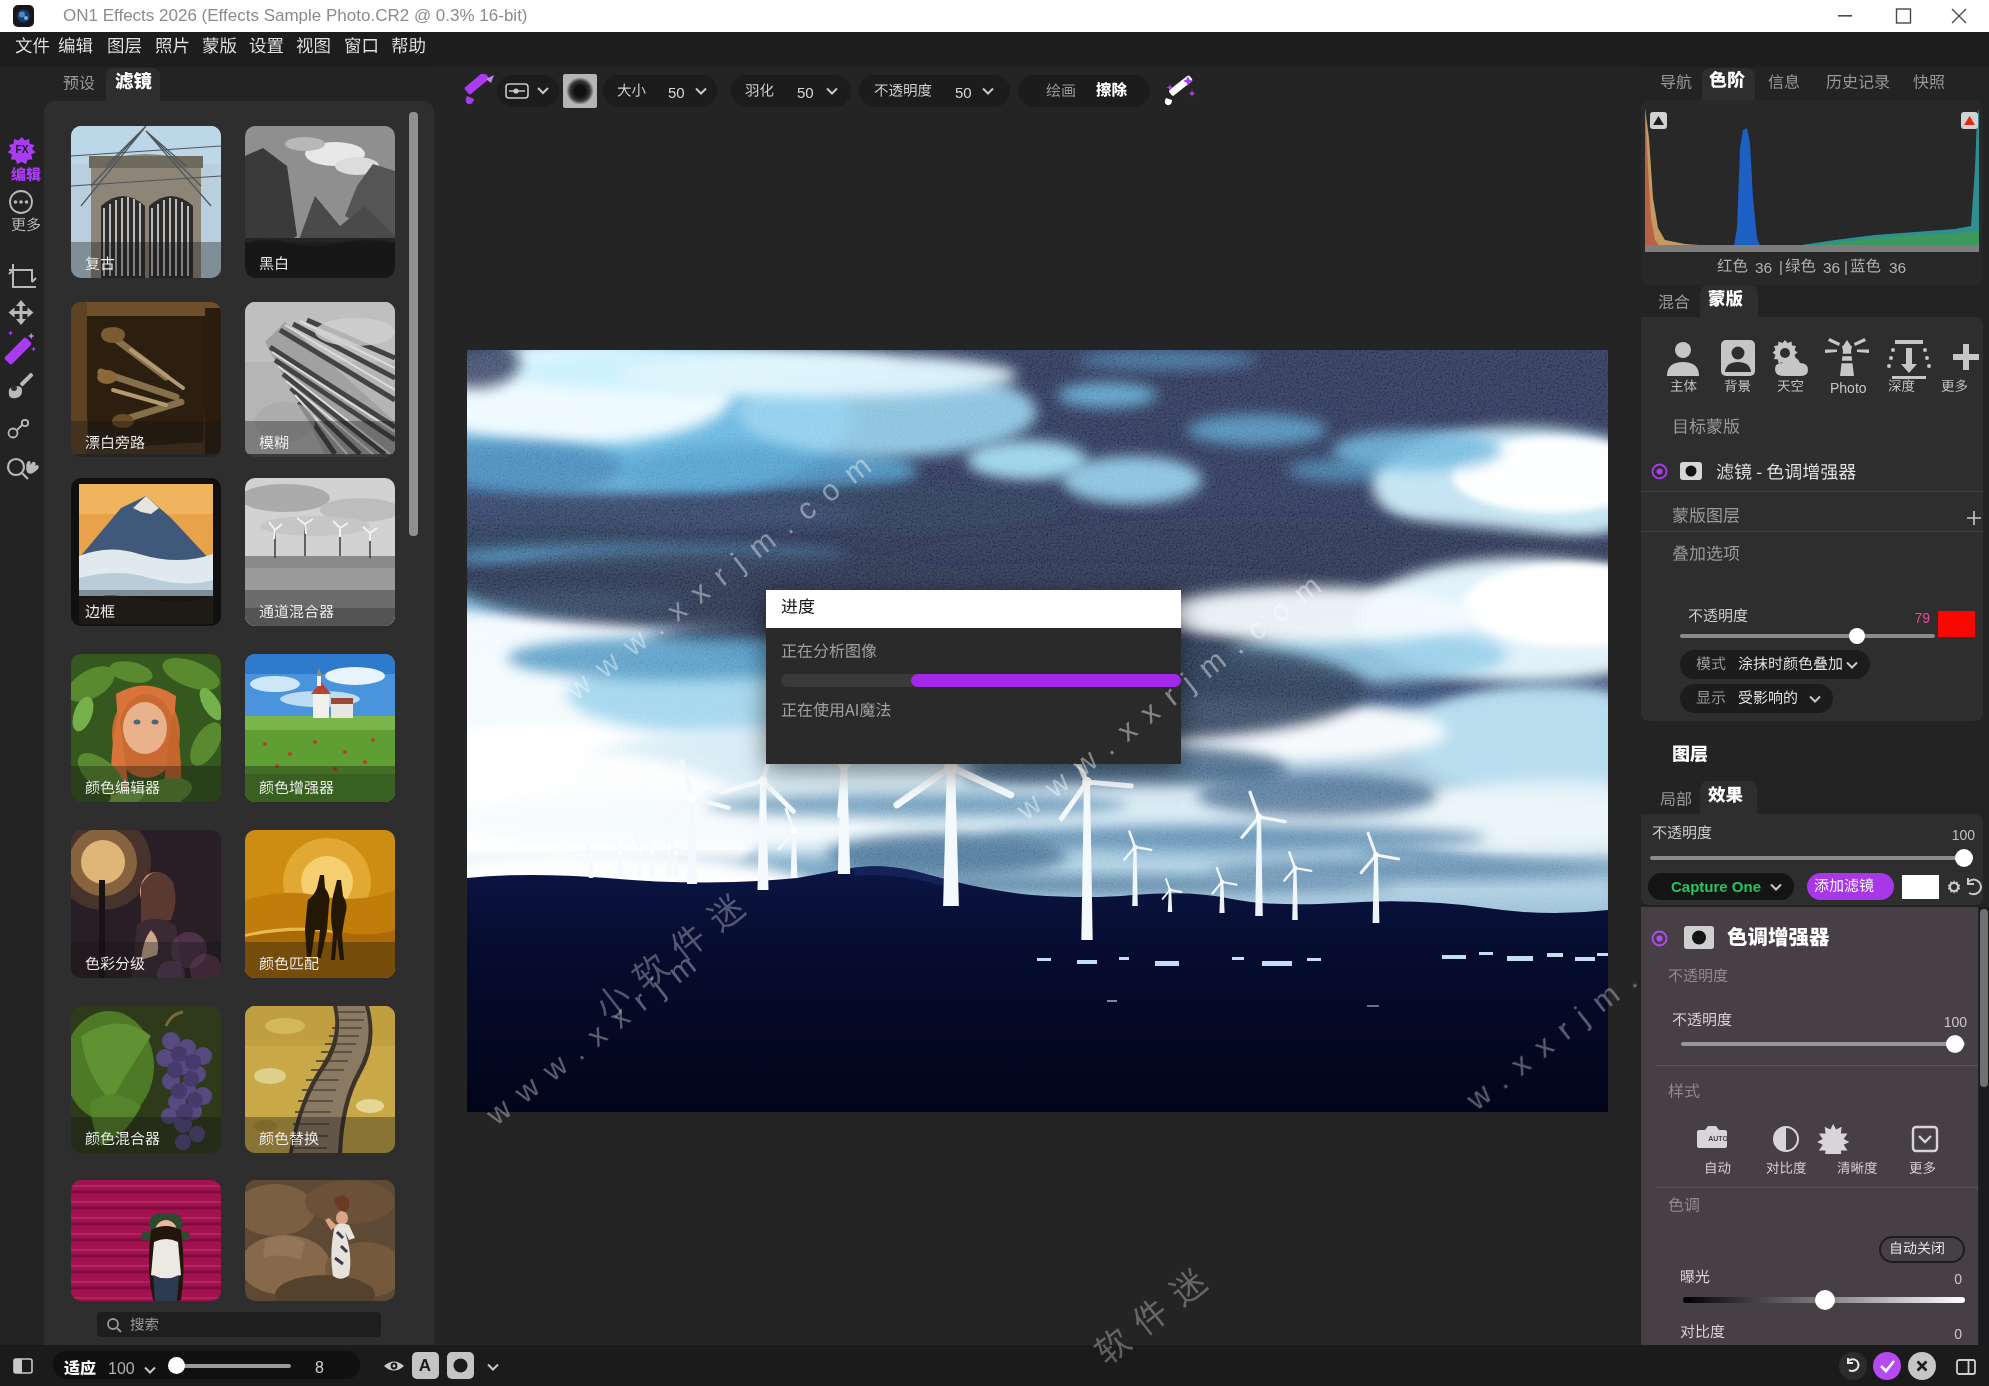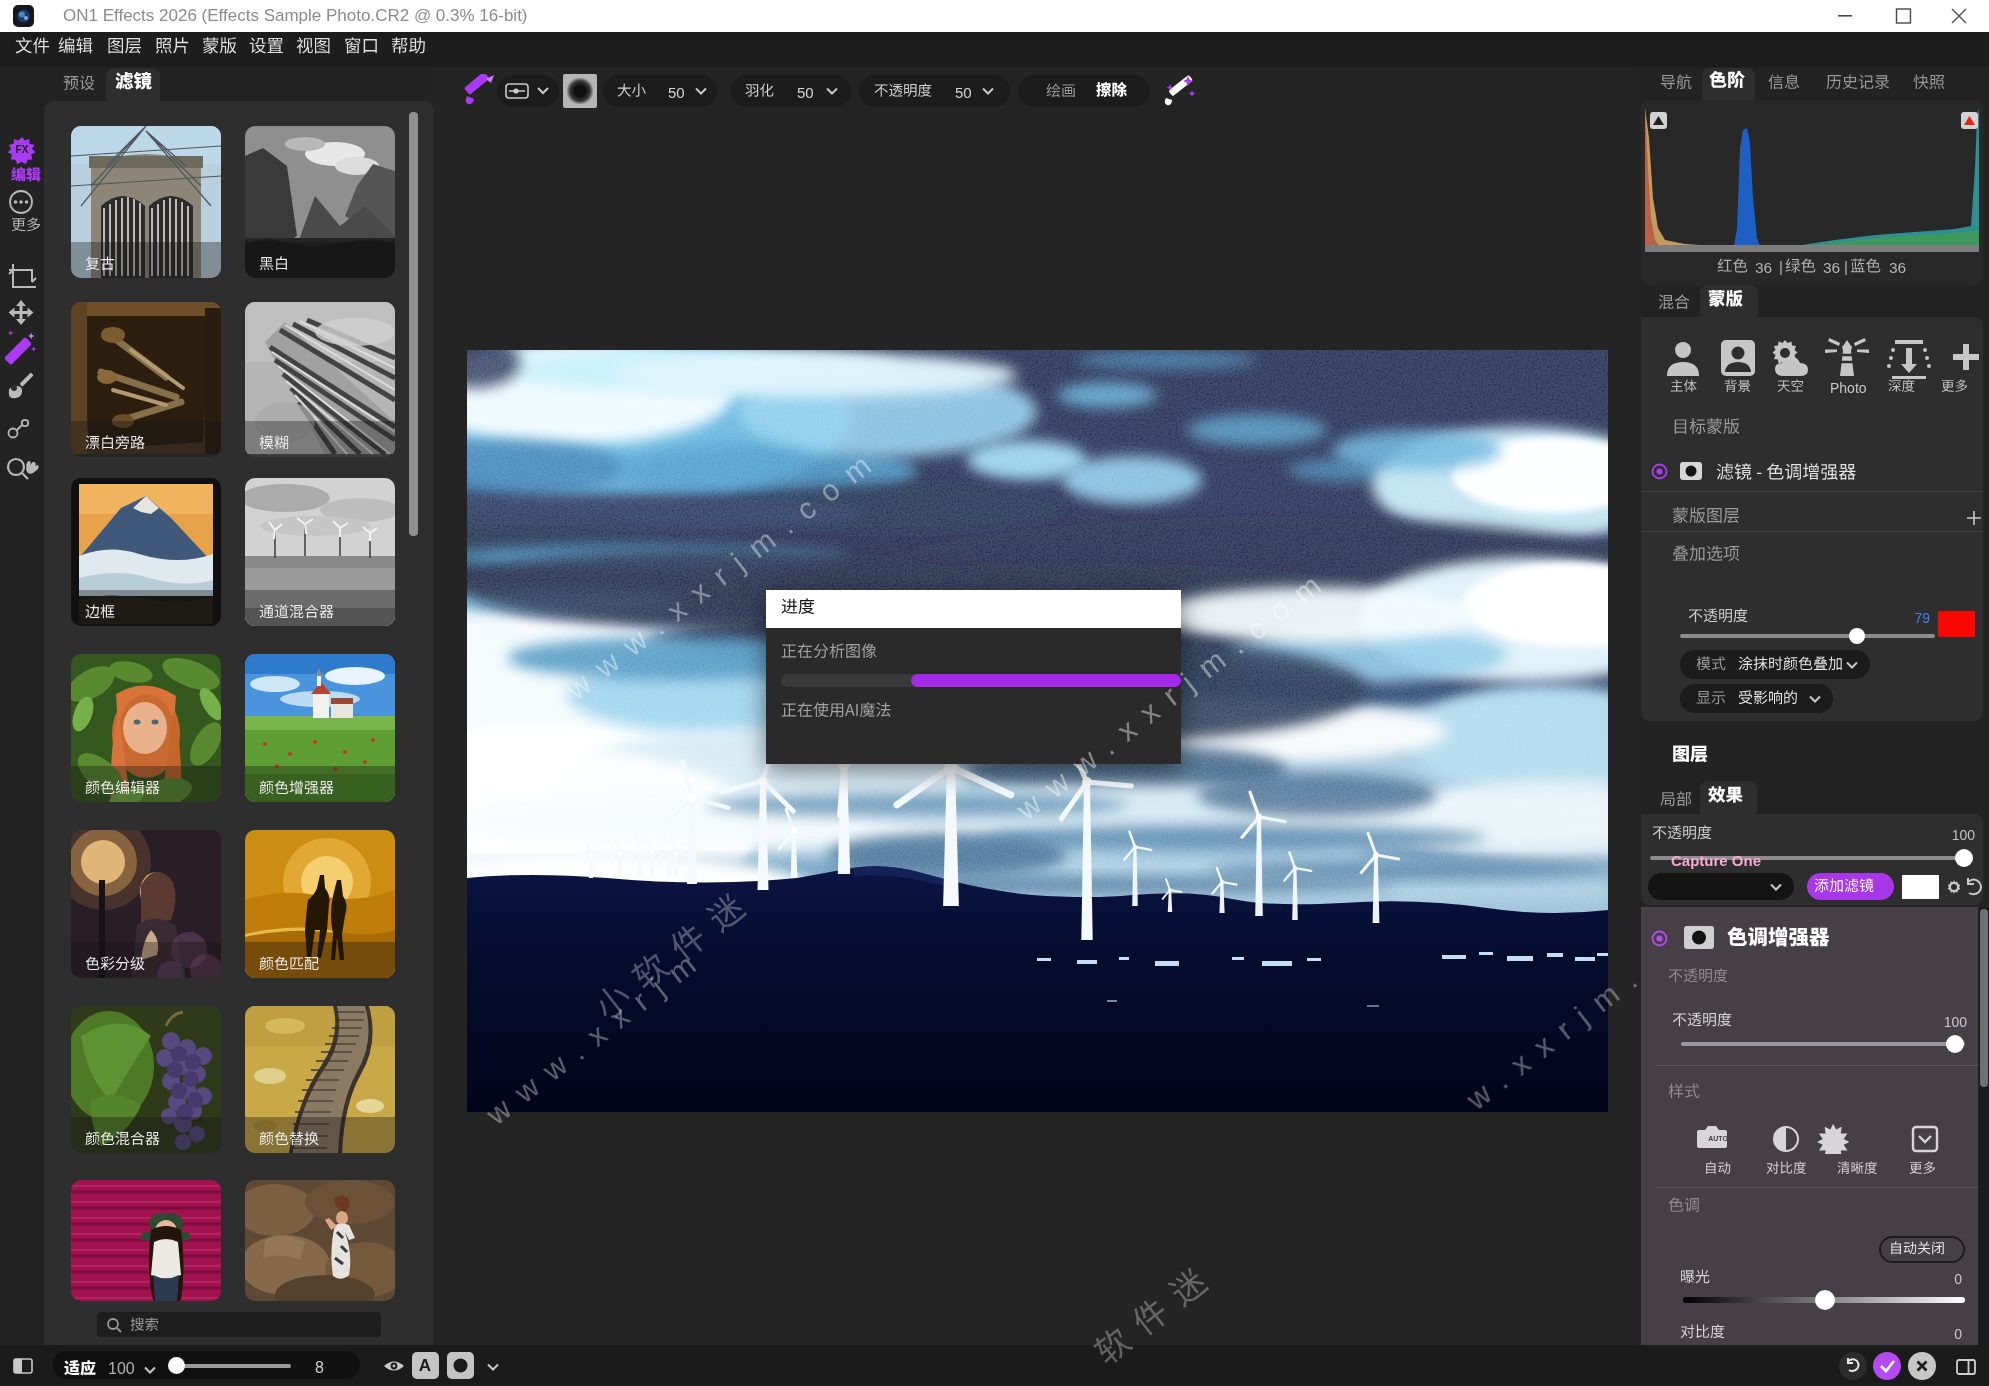--- a/index.html
+++ b/index.html
@@ -836,21 +836,21 @@
 <svg class="abs" style="left:1966px;top:510px" width="16" height="16">
     <path d="M8 1 v14 M1 8 h14" stroke="#c9c9c9" stroke-width="1.6"></path>
   </svg>
 <div class="abs" style="left:1641px;top:531px;width:342px;height:1px;background:#404040"></div>
 <svg class="ct" style="left:1672.0px;top:546.0px;" width="68" height="22">
     <path transform="translate(0,13.6)" d="M4.2 -12.2C5.4 -12.1 6.6 -11.8 7.7 -11.6C6.2 -11.3 4.5 -11.1 3 -10.9C3.1 -10.7 3.3 -10.4 3.4 -10.1C5.4 -10.3 7.5 -10.7 9.4 -11.2C10.7 -10.9 11.9 -10.5 12.8 -10.1L13.5 -10.8C12.8 -11.1 11.8 -11.4 10.7 -11.7C11.9 -12.2 12.8 -12.7 13.5 -13.5L12.9 -13.9L12.7 -13.9H3.6V-13H11.5C10.9 -12.6 10.2 -12.3 9.3 -12C7.9 -12.4 6.3 -12.7 4.8 -12.9ZM1.4 -6.4V-4.1H2.6V-5.5H14.4V-4.1H15.6V-6.4H14.8L15.6 -7.1C15 -7.4 14.3 -7.7 13.4 -8C14.3 -8.5 15 -9.1 15.5 -9.8L14.8 -10.2L14.6 -10.1H8.9V-9.3H13.8C13.4 -9 12.9 -8.7 12.4 -8.4C11.5 -8.7 10.6 -9 9.7 -9.2L9.1 -8.6C9.8 -8.4 10.5 -8.2 11.2 -7.9C10.3 -7.6 9.3 -7.4 8.4 -7.2C8.6 -7.1 8.9 -6.7 9 -6.5C10.1 -6.7 11.3 -7 12.4 -7.5C13.3 -7.1 14.1 -6.8 14.7 -6.4H1.7C2.9 -6.6 4 -7 5.1 -7.5C5.9 -7.1 6.6 -6.8 7.2 -6.4L8 -7.1C7.5 -7.4 6.8 -7.7 6.1 -8C6.9 -8.5 7.5 -9.1 8 -9.8L7.3 -10.2L7.2 -10.1H1.7V-9.3H6.4C6 -9 5.6 -8.7 5 -8.4C4.3 -8.7 3.5 -9 2.7 -9.2L2.1 -8.6C2.7 -8.4 3.3 -8.2 4 -7.9C3.1 -7.6 2.1 -7.3 1.1 -7.2C1.3 -7 1.5 -6.6 1.6 -6.4ZM5 -2.4H11.9V-1.5H5ZM5 -3.1V-3.9H11.9V-3.1ZM5 -0.8H11.9V0.1H5ZM3.8 -4.8V0.1H1V1H16.1V0.1H13.1V-4.8Z M26.7 -12.2V1.1H27.9V-0.2H31.2V1H32.5V-12.2ZM27.9 -1.4V-10.9H31.2V-1.4ZM20.3 -14.1 20.3 -11.1H17.9V-9.8H20.3C20.1 -5.5 19.6 -1.8 17.5 0.5C17.8 0.7 18.3 1.1 18.5 1.4C20.8 -1.1 21.4 -5.2 21.5 -9.8H24.1C24 -3.3 23.8 -0.9 23.4 -0.4C23.3 -0.2 23.1 -0.2 22.9 -0.2C22.6 -0.2 21.8 -0.2 21 -0.2C21.2 0.1 21.4 0.7 21.4 1C22.2 1.1 22.9 1.1 23.4 1C23.9 1 24.2 0.8 24.5 0.4C25.1 -0.4 25.2 -2.8 25.3 -10.4C25.3 -10.6 25.3 -11.1 25.3 -11.1H21.5L21.6 -14.1Z M35 -13C36 -12.2 37.2 -11 37.7 -10.1L38.7 -10.9C38.2 -11.8 37 -12.9 36 -13.7ZM41.6 -13.8C41.2 -12.3 40.5 -10.8 39.5 -9.8C39.8 -9.6 40.4 -9.3 40.6 -9.1C41 -9.6 41.4 -10.1 41.7 -10.8H44.3V-8.3H39.4V-7.2H42.5C42.2 -5 41.5 -3.3 39 -2.4C39.3 -2.2 39.6 -1.7 39.8 -1.4C42.6 -2.5 43.5 -4.5 43.8 -7.2H45.5V-3.2C45.5 -2 45.8 -1.6 47.1 -1.6C47.4 -1.6 48.5 -1.6 48.8 -1.6C49.8 -1.6 50.2 -2.1 50.3 -4.3C49.9 -4.4 49.4 -4.6 49.2 -4.8C49.1 -3 49.1 -2.8 48.6 -2.8C48.4 -2.8 47.5 -2.8 47.3 -2.8C46.9 -2.8 46.8 -2.8 46.8 -3.2V-7.2H50.2V-8.3H45.5V-10.8H49.5V-11.9H45.5V-14.2H44.3V-11.9H42.2C42.5 -12.4 42.7 -13 42.8 -13.5ZM38.3 -7.8H35V-6.6H37V-1.4C36.3 -1.1 35.5 -0.5 34.8 0.3L35.6 1.4C36.6 0.3 37.5 -0.6 38.1 -0.6C38.5 -0.6 39 -0.1 39.7 0.3C40.8 1 42.2 1.2 44.2 1.2C45.9 1.2 48.7 1.1 50.1 1C50.1 0.6 50.3 -0 50.4 -0.3C48.7 -0.2 46.2 -0.1 44.2 -0.1C42.4 -0.1 41 -0.2 39.9 -0.8C39.1 -1.3 38.7 -1.7 38.3 -1.7Z M61.5 -8.5V-4.9C61.5 -3.1 61 -1 56.4 0.3C56.7 0.6 57.1 1 57.2 1.3C62 -0.2 62.8 -2.7 62.8 -4.9V-8.5ZM62.7 -1.5C64 -0.7 65.7 0.5 66.5 1.3L67.3 0.4C66.5 -0.4 64.8 -1.5 63.5 -2.3ZM51.5 -3.1 51.8 -1.8C53.4 -2.3 55.5 -3 57.4 -3.7L57.3 -4.8L55.2 -4.2V-11.1H57.2V-12.3H51.8V-11.1H53.9V-3.8ZM58.1 -10.6V-2.6H59.3V-9.5H64.9V-2.6H66.1V-10.6H62.1C62.4 -11.1 62.7 -11.8 62.9 -12.4H67.3V-13.5H57.5V-12.4H61.4C61.3 -11.8 61 -11.2 60.8 -10.6Z" fill="#9a9a9a"></path>
   </svg>
 <svg class="ct" style="left:1688.0px;top:609.0px;" width="60" height="20">
     <path transform="translate(0,12.0)" d="M8.4 -7.2C10.2 -6 12.4 -4.2 13.5 -3L14.4 -3.9C13.3 -5.1 11 -6.8 9.2 -7.9ZM1 -11.5V-10.4H7.7C6.2 -7.8 3.6 -5.3 0.7 -3.8C0.9 -3.6 1.2 -3.1 1.4 -2.8C3.5 -3.9 5.4 -5.5 6.9 -7.2V1.2H8.1V-8.8C8.5 -9.3 8.8 -9.8 9.2 -10.4H14V-11.5Z M15.9 -11.5C16.8 -10.7 17.8 -9.7 18.2 -9L19.2 -9.7C18.7 -10.4 17.7 -11.4 16.8 -12.1ZM27.8 -12.4C26 -12 22.8 -11.7 20.1 -11.6C20.2 -11.4 20.3 -11 20.3 -10.8C21.4 -10.8 22.7 -10.9 23.9 -11V-9.8H19.7V-8.9H23.2C22.2 -7.9 20.7 -6.9 19.2 -6.5C19.5 -6.3 19.8 -5.9 19.9 -5.7C21.3 -6.2 22.8 -7.2 23.9 -8.4V-6.4H25V-8.5C26 -7.3 27.5 -6.3 28.8 -5.7C29 -6 29.3 -6.3 29.5 -6.5C28.1 -7 26.6 -7.9 25.6 -8.9H29.3V-9.8H25V-11.1C26.3 -11.2 27.6 -11.4 28.5 -11.6ZM20.9 -6V-5.2H22.6C22.4 -3.6 21.7 -2.4 19.6 -1.7C19.9 -1.5 20.1 -1.1 20.2 -0.9C22.6 -1.7 23.4 -3.1 23.7 -5.2H25.5C25.4 -4.7 25.2 -4.2 25.1 -3.8H27.7C27.5 -2.7 27.4 -2.2 27.2 -2C27.1 -1.9 27 -1.9 26.7 -1.9C26.4 -1.9 25.7 -1.9 25 -2C25.2 -1.7 25.3 -1.4 25.3 -1.1C26 -1.1 26.8 -1.1 27.1 -1.1C27.5 -1.1 27.8 -1.2 28 -1.4C28.4 -1.7 28.6 -2.5 28.7 -4.2C28.8 -4.4 28.8 -4.7 28.8 -4.7H26.3L26.7 -6ZM18.8 -6.8H15.8V-5.8H17.7V-1.2C17 -0.9 16.4 -0.4 15.7 0.2L16.4 1.2C17.3 0.3 18.1 -0.5 18.6 -0.5C19 -0.5 19.4 -0.1 20 0.3C21 0.9 22.3 1 24 1C25.5 1 28 0.9 29.2 0.9C29.2 0.5 29.4 -0 29.5 -0.3C28 -0.1 25.7 -0 24 -0C22.4 -0 21.2 -0.1 20.2 -0.7C19.5 -1.1 19.2 -1.5 18.8 -1.5Z M35.1 -6.8V-3.8H32.3V-6.8ZM35.1 -7.8H32.3V-10.7H35.1ZM31.2 -11.7V-1.3H32.3V-2.7H36.1V-11.7ZM42.8 -10.9V-8.3H38.6V-10.9ZM37.5 -12V-6.6C37.5 -4.3 37.3 -1.4 34.7 0.5C35 0.7 35.4 1.1 35.5 1.3C37.3 -0 38 -1.8 38.4 -3.6H42.8V-0.3C42.8 -0 42.7 0.1 42.4 0.1C42.2 0.1 41.2 0.1 40.3 0.1C40.4 0.4 40.6 0.9 40.7 1.2C42 1.2 42.8 1.1 43.3 1C43.8 0.8 43.9 0.4 43.9 -0.3V-12ZM42.8 -7.3V-4.6H38.5C38.6 -5.3 38.6 -6 38.6 -6.6V-7.3Z M50.8 -9.7V-8.4H48.4V-7.4H50.8V-4.9H56.6V-7.4H59.1V-8.4H56.6V-9.7H55.5V-8.4H51.9V-9.7ZM55.5 -7.4V-5.8H51.9V-7.4ZM56.4 -3C55.7 -2.3 54.8 -1.6 53.7 -1.2C52.6 -1.7 51.8 -2.3 51.1 -3ZM48.6 -4V-3H50.5L50 -2.8C50.6 -2 51.5 -1.3 52.5 -0.7C51 -0.3 49.5 0 47.9 0.1C48 0.4 48.3 0.8 48.3 1.1C50.2 0.9 52 0.5 53.6 -0.1C55.1 0.6 56.9 1 58.8 1.2C58.9 0.9 59.2 0.5 59.4 0.2C57.8 0.1 56.2 -0.2 54.9 -0.7C56.2 -1.4 57.3 -2.4 58 -3.6L57.3 -4L57.1 -4ZM52.1 -12.4C52.3 -12 52.5 -11.5 52.7 -11.1H46.9V-7C46.9 -4.8 46.8 -1.6 45.6 0.7C45.8 0.8 46.3 1 46.6 1.2C47.8 -1.2 48 -4.6 48 -7V-10H59.2V-11.1H54C53.8 -11.6 53.5 -12.2 53.2 -12.7Z" fill="#d0d0d0"></path>
   </svg>
-<div class="lat" style="left:1930px;top:610px;font-size:14px;color:#3b82f6;font-weight:normal;white-space:nowrap;transform:translateX(-100%);">79</div>
+<div class="lat" style="left:1930px;top:610px;font-size:14px;color:#ec4899;font-weight:normal;white-space:nowrap;transform:translateX(-100%);">79</div>
 <div class="abs" style="left:1938px;top:611px;width:37px;height:26px;background:#fb0702"></div>
 <div class="abs" style="left:1680px;top:634px;width:255px;height:4px;background:#8c8c8c;border-radius:2px"></div>
 <div class="abs" style="left:1849px;top:628px;width:16px;height:16px;background:#ffffff;border-radius:50%"></div>
 <div class="abs" style="left:1680px;top:650px;width:190px;height:29px;background:#1c1c1c;border-radius:14.5px"></div>
 <svg class="ct" style="left:1696.0px;top:657.0px;" width="30" height="20">
     <path transform="translate(0,12.0)" d="M7.1 -6.3H12.3V-5.2H7.1ZM7.1 -8.1H12.3V-7.1H7.1ZM11 -12.6V-11.4H8.7V-12.6H7.6V-11.4H5.4V-10.4H7.6V-9.3H8.7V-10.4H11V-9.3H12.1V-10.4H14.2V-11.4H12.1V-12.6ZM6 -9V-4.3H9.1C9 -3.9 9 -3.5 8.9 -3.1H5.1V-2.1H8.5C8 -1 6.9 -0.2 4.7 0.3C4.9 0.5 5.2 0.9 5.3 1.2C7.9 0.6 9.1 -0.5 9.7 -2.1C10.5 -0.4 11.8 0.7 13.8 1.2C13.9 0.9 14.2 0.5 14.5 0.3C12.8 -0.1 11.5 -0.9 10.8 -2.1H14.1V-3.1H10C10.1 -3.5 10.1 -3.9 10.2 -4.3H13.4V-9ZM2.6 -12.6V-9.7H0.8V-8.7H2.6V-8.6C2.2 -6.6 1.3 -4.2 0.5 -3C0.7 -2.7 0.9 -2.2 1.1 -1.9C1.6 -2.7 2.2 -4.1 2.6 -5.6V1.2H3.7V-6.5C4.1 -5.7 4.6 -4.8 4.8 -4.3L5.5 -5.1C5.2 -5.6 4.1 -7.4 3.7 -8V-8.7H5.2V-9.7H3.7V-12.6Z M25.6 -11.9C26.4 -11.3 27.3 -10.5 27.8 -10L28.6 -10.7C28.1 -11.2 27.2 -12 26.4 -12.5ZM23.5 -12.5C23.5 -11.6 23.5 -10.7 23.5 -9.8H15.8V-8.7H23.6C24 -3.1 25.3 1.2 27.7 1.2C28.9 1.2 29.3 0.5 29.5 -2.2C29.2 -2.3 28.8 -2.5 28.5 -2.8C28.4 -0.8 28.2 0.1 27.8 0.1C26.3 0.1 25.2 -3.6 24.8 -8.7H29.2V-9.8H24.7C24.7 -10.7 24.7 -11.6 24.7 -12.5ZM15.9 -0.4 16.2 0.8C18.2 0.3 20.9 -0.3 23.5 -0.9L23.4 -1.9L20.2 -1.2V-5.4H23V-6.5H16.4V-5.4H19.1V-1Z" fill="#9a9a9a"></path>
   </svg>
 <svg class="ct" style="left:1738.0px;top:657.0px;" width="105" height="20">
     <path transform="translate(0,12.0)" d="M6.3 -3.3C5.7 -2.3 5 -1.1 4.2 -0.3C4.5 -0.2 4.9 0.1 5.1 0.3C5.8 -0.6 6.7 -1.9 7.3 -3ZM11.2 -2.9C12 -2 12.9 -0.6 13.3 0.2L14.3 -0.3C13.8 -1.1 12.9 -2.4 12.1 -3.4ZM1.4 -11.6C2.3 -11.1 3.6 -10.4 4.1 -9.9L4.9 -10.7C4.3 -11.2 3.1 -11.9 2.1 -12.3ZM0.5 -7.5C1.5 -7.1 2.7 -6.4 3.3 -5.9L4 -6.8C3.4 -7.3 2.2 -7.9 1.2 -8.3ZM1 0.1 1.9 0.9C2.8 -0.4 3.8 -2.2 4.5 -3.8L3.7 -4.5C2.9 -2.9 1.7 -1 1 0.1ZM4.7 -5.2V-4.1H8.8V-0.1C8.8 0.1 8.7 0.2 8.5 0.2C8.3 0.2 7.5 0.2 6.7 0.1C6.9 0.4 7 0.9 7.1 1.2C8.2 1.2 8.9 1.2 9.3 1C9.8 0.8 9.9 0.5 9.9 -0.1V-4.1H14.1V-5.2H9.9V-7H12.4V-8H6.1V-7H8.8V-5.2ZM9.2 -12.7C8 -10.8 5.9 -9.1 3.8 -8.1C4.1 -7.9 4.4 -7.6 4.5 -7.3C6.3 -8.2 7.9 -9.5 9.2 -11C10.7 -9.3 12.2 -8.3 13.8 -7.5C13.9 -7.8 14.2 -8.1 14.5 -8.4C12.9 -9.2 11.3 -10.1 9.8 -11.8L10.1 -12.3Z M24.4 -12.5V-10.1H20.8V-9.1H24.4V-6.5H21V-5.4H23.8C22.9 -3.6 21.3 -1.8 19.8 -0.9C20 -0.7 20.4 -0.2 20.6 0C22 -0.9 23.4 -2.6 24.4 -4.4V1.2H25.5V-4.5C26.4 -2.7 27.6 -1.1 28.8 -0.1C29 -0.4 29.4 -0.8 29.6 -0.9C28.3 -1.9 27 -3.6 26.1 -5.4H29V-6.5H25.5V-9.1H29.3V-10.1H25.5V-12.5ZM17.7 -12.6V-9.6H15.7V-8.5H17.7V-5.3C16.9 -5 16.1 -4.8 15.4 -4.6L15.8 -3.6L17.7 -4.2V-0.1C17.7 0.1 17.7 0.1 17.5 0.1C17.3 0.2 16.7 0.2 16 0.1C16.2 0.4 16.3 0.9 16.4 1.2C17.3 1.2 17.9 1.2 18.3 1C18.7 0.8 18.8 0.5 18.8 -0.1V-4.5L20.7 -5.1L20.6 -6.1L18.8 -5.6V-8.5H20.6V-9.6H18.8V-12.6Z M37.1 -6.8C37.9 -5.6 38.9 -4 39.4 -3.1L40.4 -3.7C39.9 -4.6 38.9 -6.1 38 -7.3ZM34.9 -6V-2.6H32.3V-6ZM34.9 -7H32.3V-10.3H34.9ZM31.2 -11.3V-0.4H32.3V-1.6H35.9V-11.3ZM41.5 -12.5V-9.6H36.6V-8.5H41.5V-0.5C41.5 -0.2 41.3 -0.1 41 -0.1C40.7 -0.1 39.6 -0.1 38.4 -0.1C38.6 0.2 38.8 0.7 38.9 1.1C40.4 1.1 41.3 1 41.9 0.8C42.4 0.7 42.6 0.3 42.6 -0.5V-8.5H44.4V-9.6H42.6V-12.5Z M55.5 -7.6C55.4 -2.2 55.3 -0.5 51.5 0.4C51.7 0.6 51.9 1 52 1.2C56 0.1 56.3 -1.9 56.4 -7.6ZM51 -6.9C50.2 -6.1 48.6 -5.5 47.4 -5.1C47.6 -4.9 47.9 -4.6 48.1 -4.3C49.4 -4.8 51 -5.6 51.9 -6.5ZM51.5 -2.8C50.6 -1.6 48.8 -0.5 47 0C47.2 0.2 47.5 0.6 47.7 0.8C49.6 0.2 51.4 -0.9 52.5 -2.3ZM56.1 -1.2C57.1 -0.5 58.2 0.5 58.8 1.2L59.4 0.5C58.9 -0.2 57.7 -1.1 56.7 -1.8ZM53 -9.1V-2.1H53.9V-8.3H57.8V-2.1H58.7V-9.1H55.9C56.1 -9.6 56.3 -10.2 56.5 -10.8H59.2V-11.7H52.7V-10.8H55.5C55.4 -10.2 55.2 -9.6 55 -9.1ZM48.4 -12.4C48.6 -12 48.8 -11.5 48.9 -11.1H46V-10.2H52.4V-11.1H50C49.9 -11.5 49.6 -12.2 49.4 -12.6ZM51.2 -4.9C50.3 -3.9 48.7 -3.1 47.2 -2.6C47.3 -3.4 47.3 -4.2 47.3 -4.8V-7.1H52.4V-8H50.9C51.2 -8.5 51.5 -9.2 51.8 -9.8L50.9 -10C50.6 -9.4 50.2 -8.6 49.9 -8H47.9L48.7 -8.3C48.6 -8.8 48.3 -9.5 47.9 -10.1L47 -9.8C47.4 -9.2 47.7 -8.5 47.8 -8H46.3V-4.8C46.3 -3.2 46.3 -1 45.5 0.7C45.7 0.8 46.2 1 46.4 1.2C46.9 0.1 47.1 -1.2 47.2 -2.5C47.5 -2.3 47.7 -2 47.9 -1.8C49.4 -2.4 51.1 -3.4 52.1 -4.5Z M67.1 -7.4V-4.8H63.6V-7.4ZM68.2 -7.4H71.8V-4.8H68.2ZM69 -10.3C68.5 -9.6 68 -9 67.4 -8.4H63.4C64 -9 64.6 -9.6 65.1 -10.3ZM65.3 -12.6C64.3 -10.6 62.4 -8.8 60.6 -7.7C60.8 -7.4 61.1 -6.9 61.2 -6.6C61.7 -6.9 62.1 -7.3 62.5 -7.6V-1.2C62.5 0.5 63.3 0.9 65.7 0.9C66.2 0.9 70.9 0.9 71.5 0.9C73.7 0.9 74.2 0.3 74.4 -2.1C74.1 -2.1 73.7 -2.3 73.3 -2.5C73.2 -0.5 72.9 -0.1 71.5 -0.1C70.4 -0.1 66.4 -0.1 65.6 -0.1C63.9 -0.1 63.6 -0.3 63.6 -1.2V-3.7H71.8V-3H72.9V-8.4H68.8C69.5 -9.2 70.2 -10 70.7 -10.8L69.9 -11.4L69.7 -11.3H65.7C66 -11.6 66.2 -11.9 66.3 -12.3Z M78.7 -10.8C79.8 -10.6 80.8 -10.5 81.8 -10.2C80.5 -9.9 79 -9.8 77.6 -9.6C77.8 -9.5 77.9 -9.2 78 -8.9C79.8 -9.1 81.6 -9.4 83.3 -9.9C84.5 -9.6 85.5 -9.3 86.3 -8.9L87 -9.5C86.3 -9.8 85.4 -10.1 84.5 -10.3C85.5 -10.7 86.3 -11.2 86.9 -11.9L86.4 -12.3L86.2 -12.2H78.2V-11.5H85.2C84.6 -11.1 84 -10.9 83.2 -10.6C82 -10.9 80.6 -11.2 79.2 -11.4ZM76.3 -5.7V-3.6H77.3V-4.9H87.7V-3.6H88.8V-5.7H88L88.7 -6.2C88.2 -6.5 87.6 -6.8 86.9 -7.1C87.6 -7.5 88.2 -8 88.7 -8.6L88.1 -9L87.9 -8.9H82.8V-8.2H87.2C86.8 -7.9 86.4 -7.6 85.9 -7.4C85.1 -7.7 84.3 -7.9 83.5 -8.1L83 -7.6C83.6 -7.4 84.3 -7.2 84.9 -7C84.1 -6.7 83.2 -6.5 82.4 -6.4C82.6 -6.2 82.8 -5.9 82.9 -5.7C83.9 -5.9 85 -6.2 85.9 -6.6C86.7 -6.3 87.5 -6 88 -5.7H76.5C77.5 -5.9 78.6 -6.2 79.5 -6.6C80.2 -6.3 80.8 -6 81.3 -5.7L82 -6.2C81.6 -6.5 81 -6.8 80.4 -7.1C81.1 -7.5 81.7 -8 82.1 -8.7L81.5 -9L81.3 -8.9H76.5V-8.2H80.6C80.3 -7.9 79.9 -7.6 79.5 -7.4C78.8 -7.7 78.1 -7.9 77.4 -8.1L76.8 -7.6C77.4 -7.4 78 -7.2 78.5 -7C77.7 -6.7 76.8 -6.5 75.9 -6.3C76.1 -6.2 76.3 -5.8 76.4 -5.7ZM79.4 -2.1H85.5V-1.4H79.4ZM79.4 -2.8V-3.5H85.5V-2.8ZM79.4 -0.7H85.5V0H79.4ZM78.4 -4.2V0H75.9V0.9H89.2V0H86.6V-4.2Z M98.6 -10.7V1H99.7V-0.1H102.6V0.9H103.7V-10.7ZM99.7 -1.2V-9.6H102.6V-1.2ZM92.9 -12.4 92.9 -9.8H90.8V-8.7H92.9C92.8 -4.9 92.3 -1.5 90.4 0.4C90.7 0.6 91.1 1 91.3 1.2C93.3 -1 93.8 -4.6 94 -8.7H96.3C96.1 -2.9 96 -0.8 95.7 -0.4C95.5 -0.2 95.4 -0.1 95.2 -0.1C94.9 -0.1 94.3 -0.1 93.6 -0.2C93.8 0.1 93.9 0.6 93.9 0.9C94.6 1 95.2 1 95.7 0.9C96.1 0.9 96.4 0.7 96.7 0.3C97.1 -0.3 97.2 -2.5 97.3 -9.2C97.3 -9.3 97.3 -9.8 97.3 -9.8H94L94 -12.4Z" fill="#e8e8e8"></path>
   </svg>
@@ -878,21 +878,21 @@
     <path transform="translate(0,14.0)" d="M3.3 -14.3C3.6 -13.8 3.9 -13.2 4 -12.6H0.7V-10.4H2.4C1.8 -9 1 -7.5 0.2 -6.5C0.6 -6.2 1.5 -5.4 1.9 -4.9L2.3 -5.6C2.8 -5.1 3.3 -4.6 3.7 -4C2.9 -2.5 1.8 -1.3 0.3 -0.5C0.8 -0.1 1.7 0.9 2 1.4C3.3 0.5 4.4 -0.7 5.3 -2.1C5.9 -1.3 6.4 -0.6 6.7 -0L8.7 -1.6C8.2 -2.4 7.4 -3.4 6.5 -4.5C6.8 -5.1 7.1 -5.9 7.3 -6.6C7.4 -6.4 7.4 -6.2 7.5 -6L8.6 -6.6C9 -6.1 9.6 -5.3 9.8 -4.9C10 -5.1 10.2 -5.4 10.4 -5.7C10.7 -4.8 11 -4 11.4 -3.2C10.5 -1.8 9.2 -0.8 7.4 -0.1C7.9 0.4 8.8 1.3 9.2 1.8C10.6 1.1 11.8 0.1 12.8 -1C13.5 0.1 14.4 1 15.5 1.7C15.9 1.1 16.7 0.1 17.2 -0.3C16.1 -1 15.1 -2 14.2 -3.2C15.1 -4.9 15.8 -7.1 16.1 -9.6H16.9V-12H12.8C13 -12.8 13.1 -13.7 13.3 -14.6L10.9 -15C10.6 -12.4 10 -9.9 9 -8.1C8.6 -8.9 8.1 -9.7 7.5 -10.4H9.3V-12.6H5.2L6.4 -13.1C6.3 -13.6 5.9 -14.4 5.5 -15.1ZM5.4 -9.8C5.9 -9.1 6.4 -8.3 6.8 -7.6L5.1 -7.9C5 -7.4 4.8 -6.9 4.7 -6.4L3.9 -7.3L2.9 -6.6C3.6 -7.6 4.2 -8.8 4.6 -9.9L3.1 -10.4H6.5ZM12.1 -9.6H13.7C13.5 -8.2 13.2 -6.9 12.8 -5.7C12.4 -6.6 12 -7.6 11.8 -8.6Z M20.1 -14.2V-6.6H25V-5.8H18.4V-3.5H23.1C21.7 -2.4 19.7 -1.4 17.8 -0.9C18.3 -0.3 19.1 0.6 19.5 1.3C21.5 0.5 23.4 -0.7 25 -2.1V1.7H27.7V-2.2C29.2 -0.8 31.1 0.4 33 1.1C33.4 0.5 34.2 -0.5 34.7 -1C32.9 -1.5 31 -2.5 29.5 -3.5H34.2V-5.8H27.7V-6.6H32.6V-14.2ZM22.8 -9.4H25V-8.7H22.8ZM27.7 -9.4H29.8V-8.7H27.7ZM22.8 -12.1H25V-11.4H22.8ZM27.7 -12.1H29.8V-11.4H27.7Z" fill="#ffffff"></path>
   </svg>
 <div class="abs" style="left:1641px;top:814px;width:342px;height:91px;background:#2e2e2e;border-radius:0 8px 8px 8px"></div>
 <svg class="ct" style="left:1652.0px;top:826.0px;" width="60" height="20">
     <path transform="translate(0,12.0)" d="M8.4 -7.2C10.2 -6 12.4 -4.2 13.5 -3L14.4 -3.9C13.3 -5.1 11 -6.8 9.2 -7.9ZM1 -11.5V-10.4H7.7C6.2 -7.8 3.6 -5.3 0.7 -3.8C0.9 -3.6 1.2 -3.1 1.4 -2.8C3.5 -3.9 5.4 -5.5 6.9 -7.2V1.2H8.1V-8.8C8.5 -9.3 8.8 -9.8 9.2 -10.4H14V-11.5Z M15.9 -11.5C16.8 -10.7 17.8 -9.7 18.2 -9L19.2 -9.7C18.7 -10.4 17.7 -11.4 16.8 -12.1ZM27.8 -12.4C26 -12 22.8 -11.7 20.1 -11.6C20.2 -11.4 20.3 -11 20.3 -10.8C21.4 -10.8 22.7 -10.9 23.9 -11V-9.8H19.7V-8.9H23.2C22.2 -7.9 20.7 -6.9 19.2 -6.5C19.5 -6.3 19.8 -5.9 19.9 -5.7C21.3 -6.2 22.8 -7.2 23.9 -8.4V-6.4H25V-8.5C26 -7.3 27.5 -6.3 28.8 -5.7C29 -6 29.3 -6.3 29.5 -6.5C28.1 -7 26.6 -7.9 25.6 -8.9H29.3V-9.8H25V-11.1C26.3 -11.2 27.6 -11.4 28.5 -11.6ZM20.9 -6V-5.2H22.6C22.4 -3.6 21.7 -2.4 19.6 -1.7C19.9 -1.5 20.1 -1.1 20.2 -0.9C22.6 -1.7 23.4 -3.1 23.7 -5.2H25.5C25.4 -4.7 25.2 -4.2 25.1 -3.8H27.7C27.5 -2.7 27.4 -2.2 27.2 -2C27.1 -1.9 27 -1.9 26.7 -1.9C26.4 -1.9 25.7 -1.9 25 -2C25.2 -1.7 25.3 -1.4 25.3 -1.1C26 -1.1 26.8 -1.1 27.1 -1.1C27.5 -1.1 27.8 -1.2 28 -1.4C28.4 -1.7 28.6 -2.5 28.7 -4.2C28.8 -4.4 28.8 -4.7 28.8 -4.7H26.3L26.7 -6ZM18.8 -6.8H15.8V-5.8H17.7V-1.2C17 -0.9 16.4 -0.4 15.7 0.2L16.4 1.2C17.3 0.3 18.1 -0.5 18.6 -0.5C19 -0.5 19.4 -0.1 20 0.3C21 0.9 22.3 1 24 1C25.5 1 28 0.9 29.2 0.9C29.2 0.5 29.4 -0 29.5 -0.3C28 -0.1 25.7 -0 24 -0C22.4 -0 21.2 -0.1 20.2 -0.7C19.5 -1.1 19.2 -1.5 18.8 -1.5Z M35.1 -6.8V-3.8H32.3V-6.8ZM35.1 -7.8H32.3V-10.7H35.1ZM31.2 -11.7V-1.3H32.3V-2.7H36.1V-11.7ZM42.8 -10.9V-8.3H38.6V-10.9ZM37.5 -12V-6.6C37.5 -4.3 37.3 -1.4 34.7 0.5C35 0.7 35.4 1.1 35.5 1.3C37.3 -0 38 -1.8 38.4 -3.6H42.8V-0.3C42.8 -0 42.7 0.1 42.4 0.1C42.2 0.1 41.2 0.1 40.3 0.1C40.4 0.4 40.6 0.9 40.7 1.2C42 1.2 42.8 1.1 43.3 1C43.8 0.8 43.9 0.4 43.9 -0.3V-12ZM42.8 -7.3V-4.6H38.5C38.6 -5.3 38.6 -6 38.6 -6.6V-7.3Z M50.8 -9.7V-8.4H48.4V-7.4H50.8V-4.9H56.6V-7.4H59.1V-8.4H56.6V-9.7H55.5V-8.4H51.9V-9.7ZM55.5 -7.4V-5.8H51.9V-7.4ZM56.4 -3C55.7 -2.3 54.8 -1.6 53.7 -1.2C52.6 -1.7 51.8 -2.3 51.1 -3ZM48.6 -4V-3H50.5L50 -2.8C50.6 -2 51.5 -1.3 52.5 -0.7C51 -0.3 49.5 0 47.9 0.1C48 0.4 48.3 0.8 48.3 1.1C50.2 0.9 52 0.5 53.6 -0.1C55.1 0.6 56.9 1 58.8 1.2C58.9 0.9 59.2 0.5 59.4 0.2C57.8 0.1 56.2 -0.2 54.9 -0.7C56.2 -1.4 57.3 -2.4 58 -3.6L57.3 -4L57.1 -4ZM52.1 -12.4C52.3 -12 52.5 -11.5 52.7 -11.1H46.9V-7C46.9 -4.8 46.8 -1.6 45.6 0.7C45.8 0.8 46.3 1 46.6 1.2C47.8 -1.2 48 -4.6 48 -7V-10H59.2V-11.1H54C53.8 -11.6 53.5 -12.2 53.2 -12.7Z" fill="#d0d0d0"></path>
   </svg>
 <div class="lat" style="left:1975px;top:827px;font-size:14px;color:#c0c0c0;font-weight:normal;white-space:nowrap;transform:translateX(-100%);">100</div>
 <div class="abs" style="left:1650px;top:856px;width:323px;height:4px;background:#8c8c8c;border-radius:2px"></div>
 <div class="abs" style="left:1955px;top:849px;width:18px;height:18px;background:#ffffff;border-radius:50%"></div>
 <div class="abs" style="left:1648px;top:873px;width:146px;height:27px;background:#141414;border-radius:13.5px"></div>
-<div class="lat" style="left:1671px;top:852px;font-size:15px;color:#f9a8d4;font-weight:bold;white-space:nowrap;">Capture One</div>
+<div class="lat" style="left:1671px;top:878px;font-size:15px;color:#22c55e;font-weight:bold;white-space:nowrap;">Capture One</div>
 <svg class="abs" style="left:1769px;top:883px" width="14" height="9">
     <path d="M2 1.5 l5 5 5-5" stroke="#c9c9c9" stroke-width="2" fill="none"></path>
   </svg>
 <div class="abs" style="left:1807px;top:873px;width:87px;height:27px;background:#a737e8;border-radius:13.5px"></div>
 <svg class="ct" style="left:1814.0px;top:879.0px;" width="60" height="20">
     <path transform="translate(0,12.0)" d="M6.1 -4.3C5.8 -3.2 5.1 -1.9 4.2 -1.1L5 -0.5C6 -1.4 6.6 -2.8 7 -4ZM9.6 -3.8C10.1 -2.8 10.5 -1.5 10.6 -0.6L11.5 -0.9C11.4 -1.8 11 -3.1 10.5 -4.1ZM11.5 -4.2C12.3 -3.1 13.2 -1.5 13.6 -0.5L14.5 -0.9C14.2 -2 13.3 -3.5 12.4 -4.6ZM8 -6V-0C8 0.1 7.9 0.2 7.7 0.2C7.5 0.2 6.9 0.2 6.1 0.2C6.3 0.5 6.4 0.9 6.5 1.2C7.5 1.2 8.1 1.2 8.5 1C8.9 0.9 9 0.6 9 -0V-6ZM1.3 -11.7C2.1 -11.2 3.2 -10.5 3.7 -10L4.4 -10.9C3.8 -11.4 2.8 -12.1 1.9 -12.5ZM0.6 -7.6C1.5 -7.2 2.5 -6.6 3.1 -6.1L3.7 -7C3.2 -7.5 2.1 -8.1 1.2 -8.4ZM0.9 0.4 1.9 1C2.6 -0.3 3.3 -2.1 3.9 -3.6L3 -4.2C2.4 -2.6 1.5 -0.7 0.9 0.4ZM4.9 -11.7V-10.7H8.2C8.1 -10 7.8 -9.3 7.5 -8.7H4.2V-7.6H7C6.2 -6.4 5.2 -5.4 3.8 -4.7C4 -4.5 4.3 -4 4.5 -3.8C6.2 -4.7 7.4 -6 8.2 -7.6H10.1C11 -6.1 12.4 -4.7 13.8 -4C14 -4.3 14.3 -4.7 14.6 -4.9C13.3 -5.4 12.1 -6.5 11.3 -7.6H14.3V-8.7H8.8C9 -9.3 9.2 -10 9.4 -10.7H13.8V-11.7Z M23.6 -10.7V1H24.7V-0.1H27.6V0.9H28.7V-10.7ZM24.7 -1.2V-9.6H27.6V-1.2ZM17.9 -12.4 17.9 -9.8H15.8V-8.7H17.9C17.8 -4.9 17.3 -1.5 15.4 0.4C15.7 0.6 16.1 1 16.3 1.2C18.3 -1 18.8 -4.6 19 -8.7H21.3C21.1 -2.9 21 -0.8 20.7 -0.4C20.6 -0.2 20.4 -0.1 20.2 -0.1C19.9 -0.1 19.3 -0.1 18.6 -0.2C18.8 0.1 18.9 0.6 18.9 0.9C19.6 1 20.2 1 20.7 0.9C21.1 0.9 21.4 0.7 21.7 0.3C22.1 -0.3 22.2 -2.5 22.4 -9.2C22.4 -9.3 22.4 -9.8 22.4 -9.8H19L19 -12.4Z M37.9 -3V-0.3C37.9 0.7 38.2 0.9 39.4 0.9C39.6 0.9 41.3 0.9 41.5 0.9C42.5 0.9 42.8 0.5 42.9 -1.1C42.6 -1.2 42.2 -1.3 42 -1.5C42 -0.1 41.9 0.1 41.4 0.1C41.1 0.1 39.7 0.1 39.5 0.1C38.9 0.1 38.9 0.1 38.9 -0.3V-3ZM36.7 -3C36.5 -1.9 36.1 -0.6 35.5 0.2L36.3 0.5C36.9 -0.3 37.2 -1.7 37.5 -2.7ZM39.2 -3.6C39.8 -2.9 40.5 -1.9 40.8 -1.3L41.5 -1.7C41.2 -2.3 40.5 -3.3 39.9 -4ZM42 -3C42.8 -1.9 43.5 -0.6 43.7 0.3L44.5 -0.1C44.2 -0.9 43.5 -2.3 42.8 -3.3ZM31.3 -11.5C32.2 -11 33.2 -10.2 33.7 -9.7L34.4 -10.5C33.9 -11 32.8 -11.7 32 -12.2ZM30.6 -7.5C31.5 -7 32.5 -6.3 33.1 -5.8L33.7 -6.6C33.2 -7.1 32.1 -7.8 31.3 -8.2ZM30.9 0.1 31.9 0.8C32.6 -0.6 33.4 -2.4 34 -3.9L33.2 -4.5C32.5 -2.9 31.6 -1 30.9 0.1ZM34.9 -9.8V-6.6C34.9 -4.5 34.7 -1.5 33.4 0.6C33.6 0.7 34.1 1.1 34.2 1.3C35.7 -1 35.9 -4.3 35.9 -6.6V-8.9H43.1C42.9 -8.4 42.7 -7.8 42.5 -7.5L43.4 -7.2C43.7 -7.8 44.1 -8.8 44.4 -9.6L43.7 -9.8L43.5 -9.8H39.6V-10.7H43.7V-11.6H39.6V-12.6H38.5V-9.8ZM38.1 -8.7V-7.3L36.5 -7.2L36.6 -6.4L38.1 -6.5V-5.9C38.1 -4.9 38.4 -4.6 39.8 -4.6C40.1 -4.6 42 -4.6 42.2 -4.6C43.3 -4.6 43.6 -5 43.7 -6.3C43.4 -6.4 43 -6.5 42.8 -6.6C42.7 -5.6 42.6 -5.5 42.1 -5.5C41.7 -5.5 40.2 -5.5 39.9 -5.5C39.2 -5.5 39.1 -5.6 39.1 -5.9V-6.6L41.9 -6.8L41.9 -7.6L39.1 -7.4V-8.7Z M53 -4.5H57.6V-3.5H53ZM53 -6.3H57.6V-5.3H53ZM54.4 -12.5 54.8 -11.5H51.7V-10.6H58.9V-11.5H56C55.8 -11.9 55.6 -12.3 55.4 -12.7ZM56.7 -10.4C56.6 -10 56.4 -9.3 56.1 -8.8H53.6L54.4 -9C54.3 -9.4 54 -10 53.8 -10.5L52.9 -10.3C53.1 -9.8 53.3 -9.2 53.4 -8.8H51.2V-7.8H59.2V-8.8H57.1L57.8 -10.2ZM51.9 -7V-2.7H53.4C53.2 -0.9 52.7 -0.1 50.3 0.4C50.5 0.6 50.8 1 50.9 1.2C53.6 0.6 54.3 -0.5 54.5 -2.7H55.8V-0.2C55.8 0.8 56 1 57 1C57.2 1 58.1 1 58.3 1C59.1 1 59.4 0.6 59.5 -1C59.2 -1.1 58.8 -1.2 58.6 -1.4C58.6 -0 58.5 0.1 58.2 0.1C58 0.1 57.3 0.1 57.2 0.1C56.9 0.1 56.8 0.1 56.8 -0.2V-2.7H58.6V-7ZM47.6 -12.6C47.2 -11.2 46.4 -9.8 45.5 -8.9C45.7 -8.7 46 -8.1 46.1 -7.9C46.6 -8.4 47.1 -9.1 47.5 -9.9H50.7V-10.9H48.1C48.3 -11.3 48.5 -11.8 48.6 -12.3ZM45.9 -5.2V-4.1H47.9V-1.3C47.9 -0.6 47.4 -0.1 47.1 0.1C47.3 0.3 47.6 0.8 47.7 1.1C47.9 0.8 48.3 0.5 51 -1.2C50.9 -1.4 50.8 -1.8 50.8 -2.1L49 -1.1V-4.1H50.9V-5.2H49V-7.2H50.5V-8.2H46.5V-7.2H47.9V-5.2Z" fill="#ffffff"></path>
   </svg>
 <div class="abs" style="left:1902px;top:875px;width:37px;height:24px;background:#ffffff"></div>
 <svg class="abs" style="left:1944px;top:877px" width="20" height="20" viewBox="0 0 20 20">
 <path d="M10 3 l1 2.2 2.4-.6 .6 2.4 2.2 1 -1 2 1 2 -2.2 1 -.6 2.4 -2.4-.6 -1 2.2 -1-2.2 -2.4.6 -.6-2.4 -2.2-1 1-2 -1-2 2.2-1 .6-2.4 2.4.6z" fill="#c9c9c9"></path>

